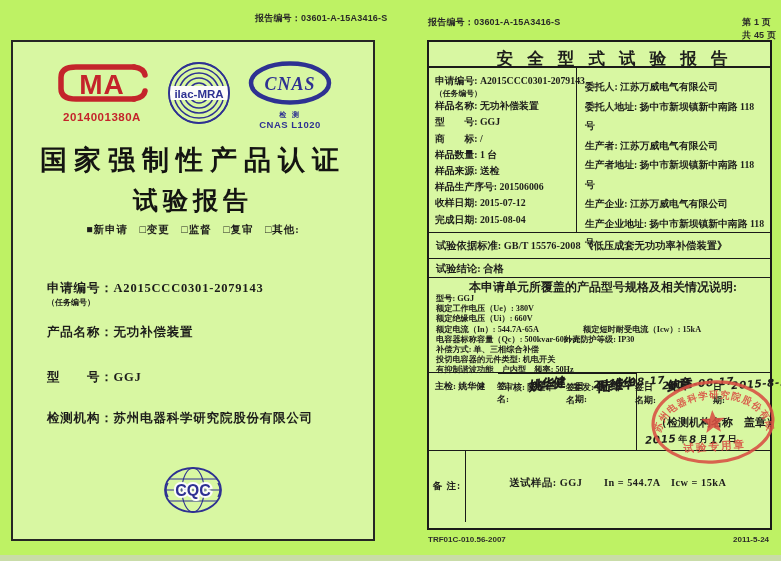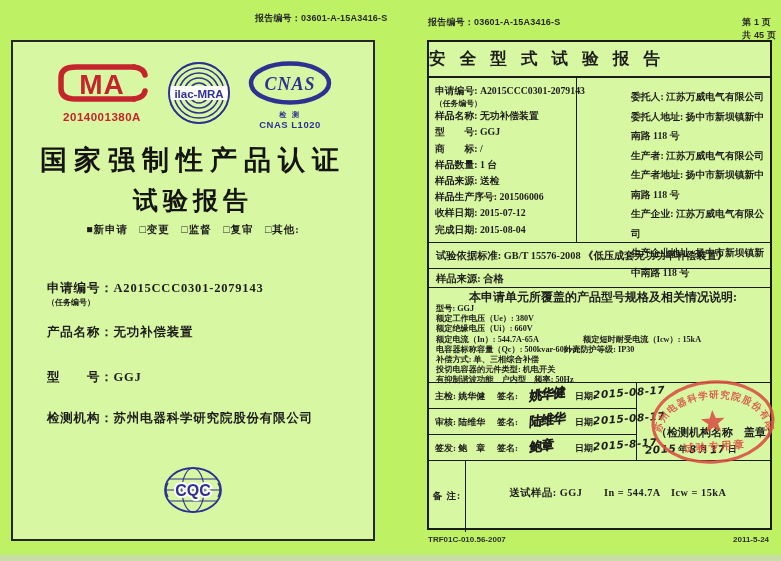--- a/index.html
+++ b/index.html
@@ -17,37 +17,37 @@
   .cnas-code{color:#2e3192;font-size:9.5px;text-align:center;letter-spacing:.5px;font-weight:bold;
              font-family:"Liberation Sans","DejaVu Sans",sans-serif;}
   .big-title{left:0;width:100%;text-align:center;font-weight:600;color:#141412;}
   .t1{top:100px;font-size:27px;letter-spacing:7px;}
   .t2{top:142px;font-size:25px;letter-spacing:5px;}
   .apply-types{top:181px;left:0;width:100%;text-align:center;font-size:10.5px;font-weight:600;letter-spacing:1px;}
   .field{left:34px;font-size:12.5px;font-weight:600;letter-spacing:.8px;}
   .field-note{left:34px;font-size:8px;font-weight:600;}
   
   .r-table{left:427px;top:40px;width:345px;height:490px;border:2px solid #1b1b19;box-sizing:border-box;background:rgba(255,255,255,.4);}
-  .r-title{height:34px;line-height:34px;font-size:16.5px;font-weight:bold;letter-spacing:5px;}
+  .r-title{height:24px;line-height:34px;text-align:center;font-size:16.5px;font-weight:bold;letter-spacing:5px;padding-left:30px;}
   .r-info{height:166px;display:flex;border-top:2px solid #1b1b19;box-sizing:border-box;}
   .r-info-left{width:148px;box-sizing:border-box;border-right:1.5px solid #1b1b19;padding:5px 2px 0 6px;}
   .r-info-left div{font-size:9.8px;font-weight:600;line-height:16.2px;white-space:nowrap;}
   .r-info-left div:nth-child(2){font-size:7.8px;line-height:9px;}
   .r-info-right{flex:1;box-sizing:border-box;padding:9px 4px 0 8px;}
-  .r-info-right div{font-size:9.8px;font-weight:600;line-height:19.5px;margin-left:46px;}
+  .r-info-right div{font-size:9.8px;font-weight:600;line-height:19.5px;}
   .r-row{border-top:1.5px solid #1b1b19;box-sizing:border-box;font-weight:600;}
   .r-standard{height:26px;line-height:26px;padding-left:7px;font-size:10.3px;}
   .r-conclusion{height:19px;line-height:19px;padding-left:7px;font-size:10.3px;}
   .r-coverage{height:95px;padding:3px 0 0 7px;}
   .cov-h{font-size:12px;font-weight:bold;line-height:13px;text-align:center;}
   .cov-l{font-size:8.2px;font-weight:600;line-height:10.2px;white-space:nowrap;}
   .cov-a{display:inline-block;}
   .w145{width:145px;} .w126{width:126px;}
   .r-sign{height:78px;display:flex;border-top:1.5px solid #1b1b19;box-sizing:border-box;}
-  .sign-left{width:208px;box-sizing:border-box;border-right:1.5px solid #1b1b19;display:flex;flex-direction:column;}
+  .sign-left{width:208px;box-sizing:border-box;border-right:1.5px solid #1b1b19;display:flex;flex-direction:row;}
   .sign-row{flex:1;position:relative;border-top:1.2px solid #1b1b19;box-sizing:border-box;}
   .sign-row:first-child{border-top:none;}
   .sign-row .role{position:absolute;left:6px;top:7px;font-size:9px;font-weight:600;white-space:nowrap;}
   .sign-row .slabel{position:absolute;left:68px;top:7px;font-size:9px;font-weight:600;}
   .sign-row .scrawl{position:absolute;left:100px;top:2px;font-size:13px;font-weight:bold;
                     transform:rotate(-7deg) skewX(-10deg);letter-spacing:-1px;color:#191917;
                     text-shadow:.4px .4px 0 #333;white-space:nowrap;}
   .sign-row .dlabel{position:absolute;left:146px;top:7px;font-size:9px;font-weight:600;}
   .sign-row .hwdate{position:absolute;left:164px;top:3px;}
   .hw{font-family:"DejaVu Sans","Liberation Sans",sans-serif;font-style:italic;font-weight:bold;
@@ -159,21 +159,21 @@
         <div>委托人: 江苏万威电气有限公司</div>
         <div>委托人地址: 扬中市新坝镇新中南路 118 号</div>
         <div>生产者: 江苏万威电气有限公司</div>
         <div>生产者地址: 扬中市新坝镇新中南路 118 号</div>
         <div>生产企业: 江苏万威电气有限公司</div>
         <div>生产企业地址: 扬中市新坝镇新中南路 118 号</div>
       </div>
     </div>
 
     <div class="r-row r-standard">试验依据标准: GB/T 15576-2008 《低压成套无功功率补偿装置》</div>
-    <div class="r-row r-conclusion">样品来源: 合格</div>
+    <div class="r-row r-conclusion">试验结论: 合格</div>
 
     <div class="r-row r-coverage">
       <div class="cov-h">本申请单元所覆盖的产品型号规格及相关情况说明:</div>
       <div class="cov-l">型号: GGJ</div>
       <div class="cov-l">额定工作电压（Ue）: 380V</div>
       <div class="cov-l">额定绝缘电压（Ui）: 660V</div>
       <div class="cov-l">
         <span class="cov-a w145">额定电流（In）: 544.7A-65A</span>
         <span>额定短时耐受电流（Icw）: 15kA</span>
       </div>

